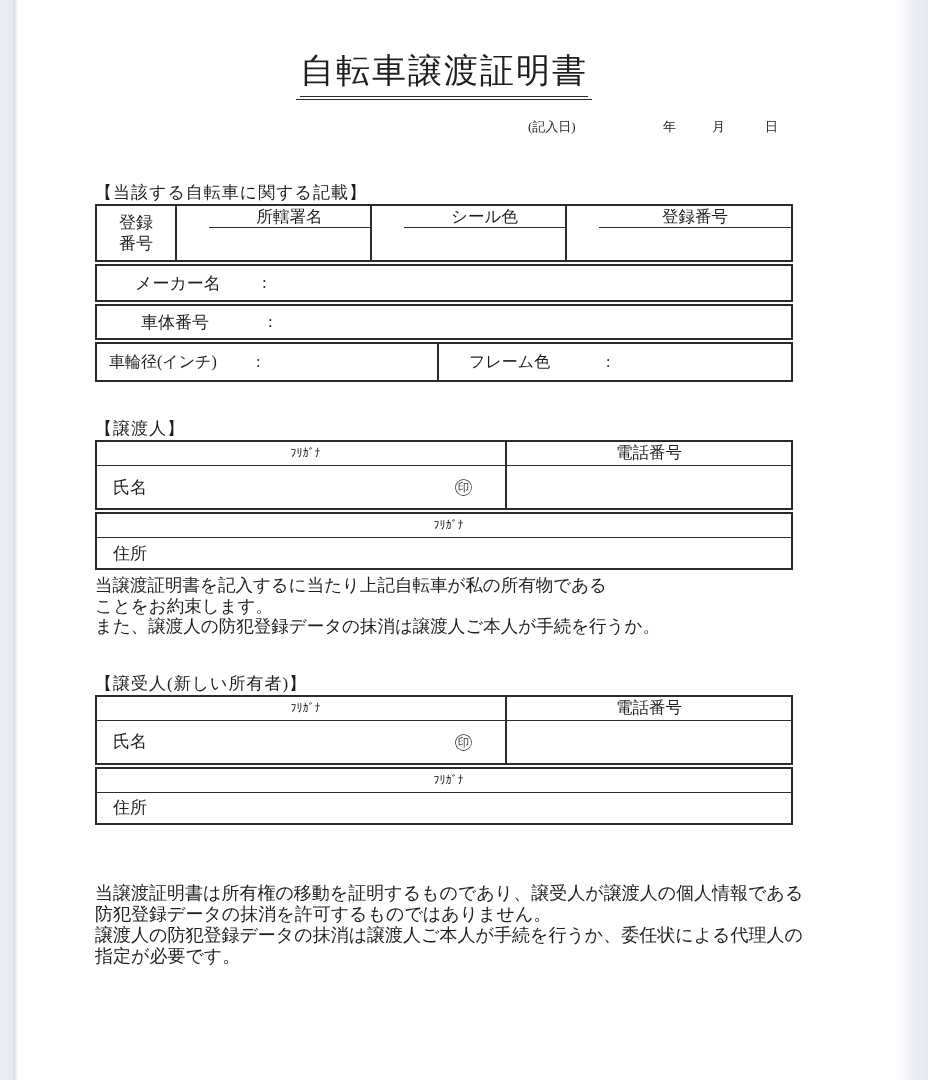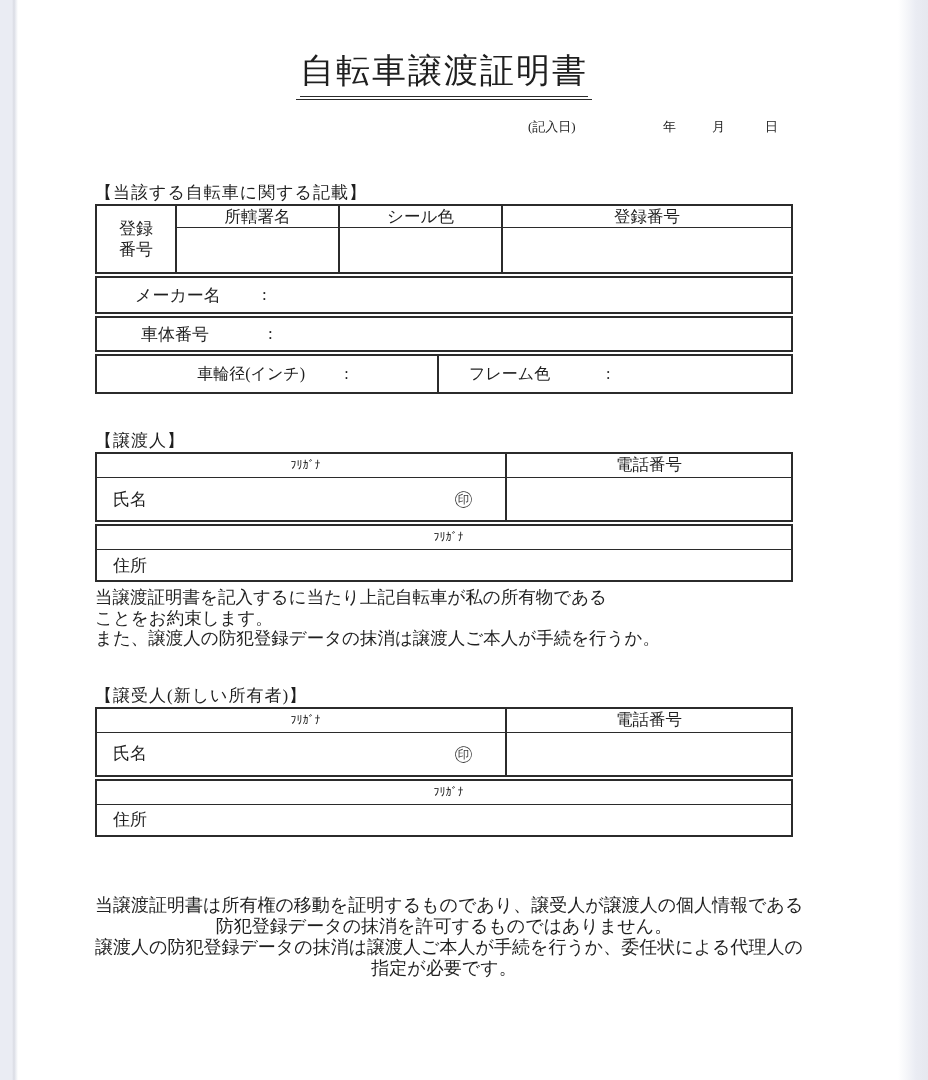--- a/index.html
+++ b/index.html
@@ -29,21 +29,21 @@
   .sec-heading{font-size:17px;letter-spacing:1px;line-height:22px;}
   .h1{margin-top:40px;}
   .h2{margin-top:36px;}
   .h3{margin-top:36px;}
 
   
   .blk{border:2px solid #2b2b2b;background:#fff;box-sizing:border-box;margin-top:2px;}
   .first{margin-top:0;}
 
   
-  .bike-head{display:flex;height:70px;}
+  .bike-head{display:flex;height:58px;gap:32px;}
   .cell{box-sizing:border-box;}
   .regno-cell{width:80px;border-right:2px solid #2b2b2b;display:flex;align-items:center;justify-content:center;}
   .regno-cell .wrap2{width:2.1em;text-align:center;font-size:17px;line-height:21px;}
   .hd-col{display:flex;flex-direction:column;}
   .col-station{width:163px;border-right:2px solid #2b2b2b;}
   .col-seal{width:163px;border-right:2px solid #2b2b2b;}
   .col-regnum{flex:1;}
   .hd-label{height:21px;line-height:21px;text-align:center;font-size:16.5px;border-bottom:1.5px solid #2b2b2b;}
   .hd-space{flex:1;}
 
@@ -51,41 +51,41 @@
   .row-maker{height:38px;}
   .row-body{height:36px;}
   .row-wheel{display:flex;height:40px;}
   .pl38{padding-left:38px;}
   .pl44{padding-left:44px;}
   .pl12{padding-left:12px;}
   .pl30{padding-left:30px;}
   .lbl-w125{width:125px;}
   .lbl-w145{width:145px;}
   .lbl-w135{width:135px;}
-  .wheel-left{width:328px;border-right:2px solid #2b2b2b;display:flex;align-items:center;justify-content:center;}
+  .wheel-left{width:328px;border-right:2px solid #2b2b2b;display:flex;align-items:center;}
   .wheel-right{flex:1;display:flex;align-items:center;}
 
   
   .person-top{display:flex;height:70px;}
   .name-col{flex:1;border-right:2px solid #2b2b2b;display:flex;flex-direction:column;}
   .phone-col{width:284px;display:flex;flex-direction:column;}
   .furi-row{height:23px;line-height:22px;font-size:12px;padding-left:9px;border-bottom:1px solid #2b2b2b;
             font-family:"Liberation Sans","DejaVu Sans",sans-serif;text-align:center;}
   .name-row{flex:1;position:relative;display:flex;align-items:center;font-size:17px;padding-left:16px;}
   .seal{position:absolute;right:32px;top:50%;transform:translateY(-50%);font-size:19px;color:#3a3a3a;}
   .phone-head{height:23px;line-height:22px;text-align:center;font-size:16.5px;border-bottom:1px solid #2b2b2b;}
   .phone-space{flex:1;}
   .person-bottom{display:flex;flex-direction:column;height:58px;}
   .addr-row{flex:1;display:flex;align-items:center;font-size:17px;padding-left:16px;}
 
   
   .para{font-size:17.5px;line-height:20.5px;margin-top:5px;}
   .para div{white-space:nowrap;}
   .footer-note{font-size:18px;line-height:21px;margin-top:58px;}
-  .footer-note div{white-space:nowrap;text-align:center;}
+  .footer-note div{white-space:nowrap;}
   .colon{margin-left:2px;}
 </style>
 </head>
 <body>
 
 <div class="screen">
   <div class="content">
 
     <div class="title-row">
       <span class="title-outer"><span class="title-inner">自転車譲渡証明書</span></span>

